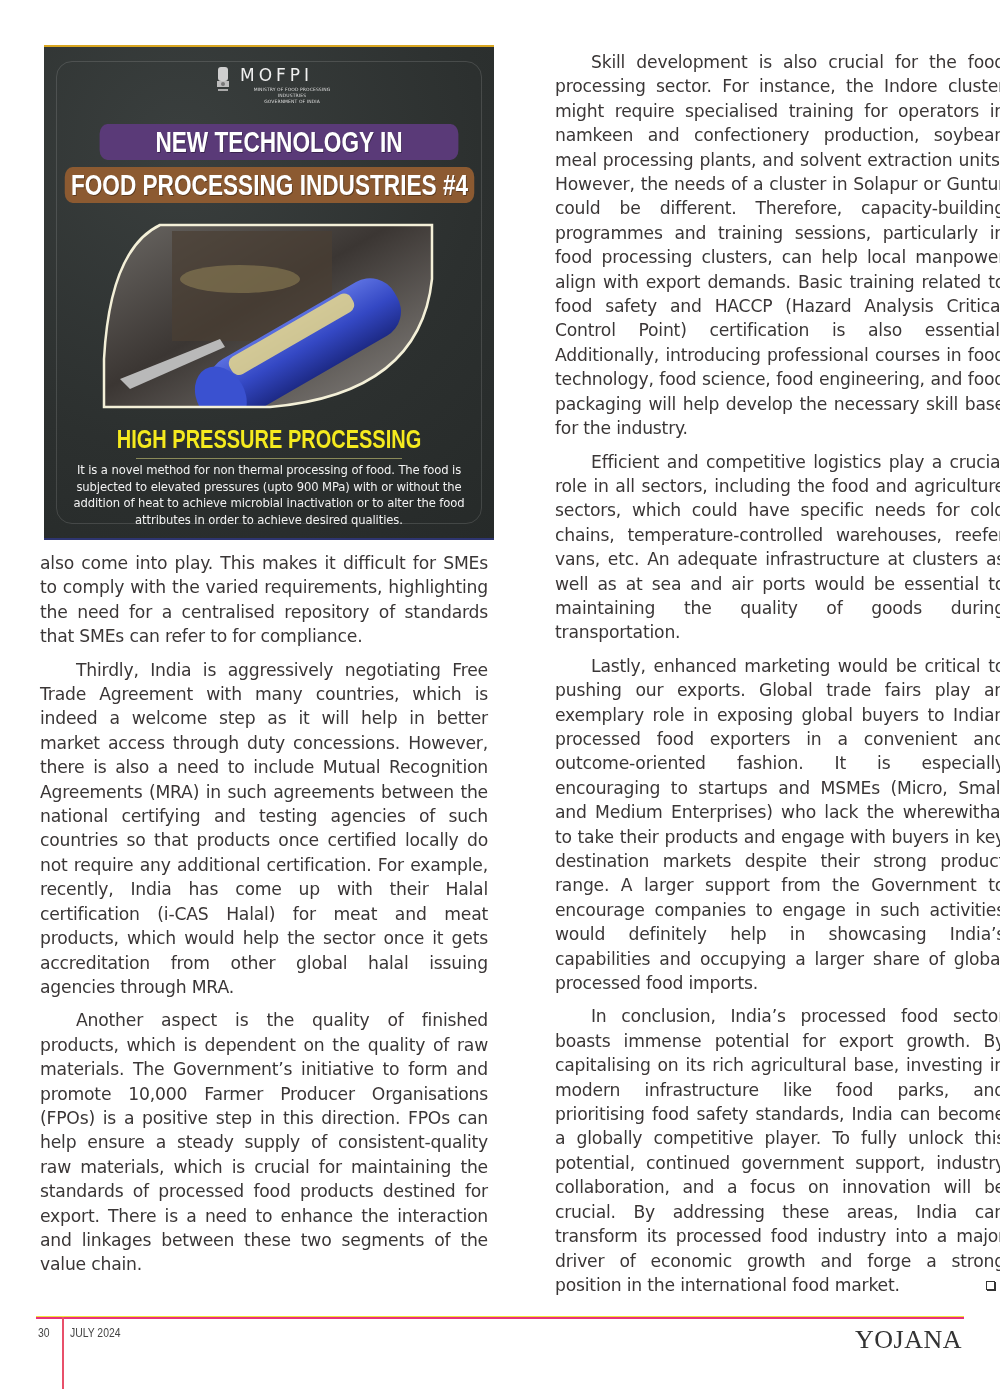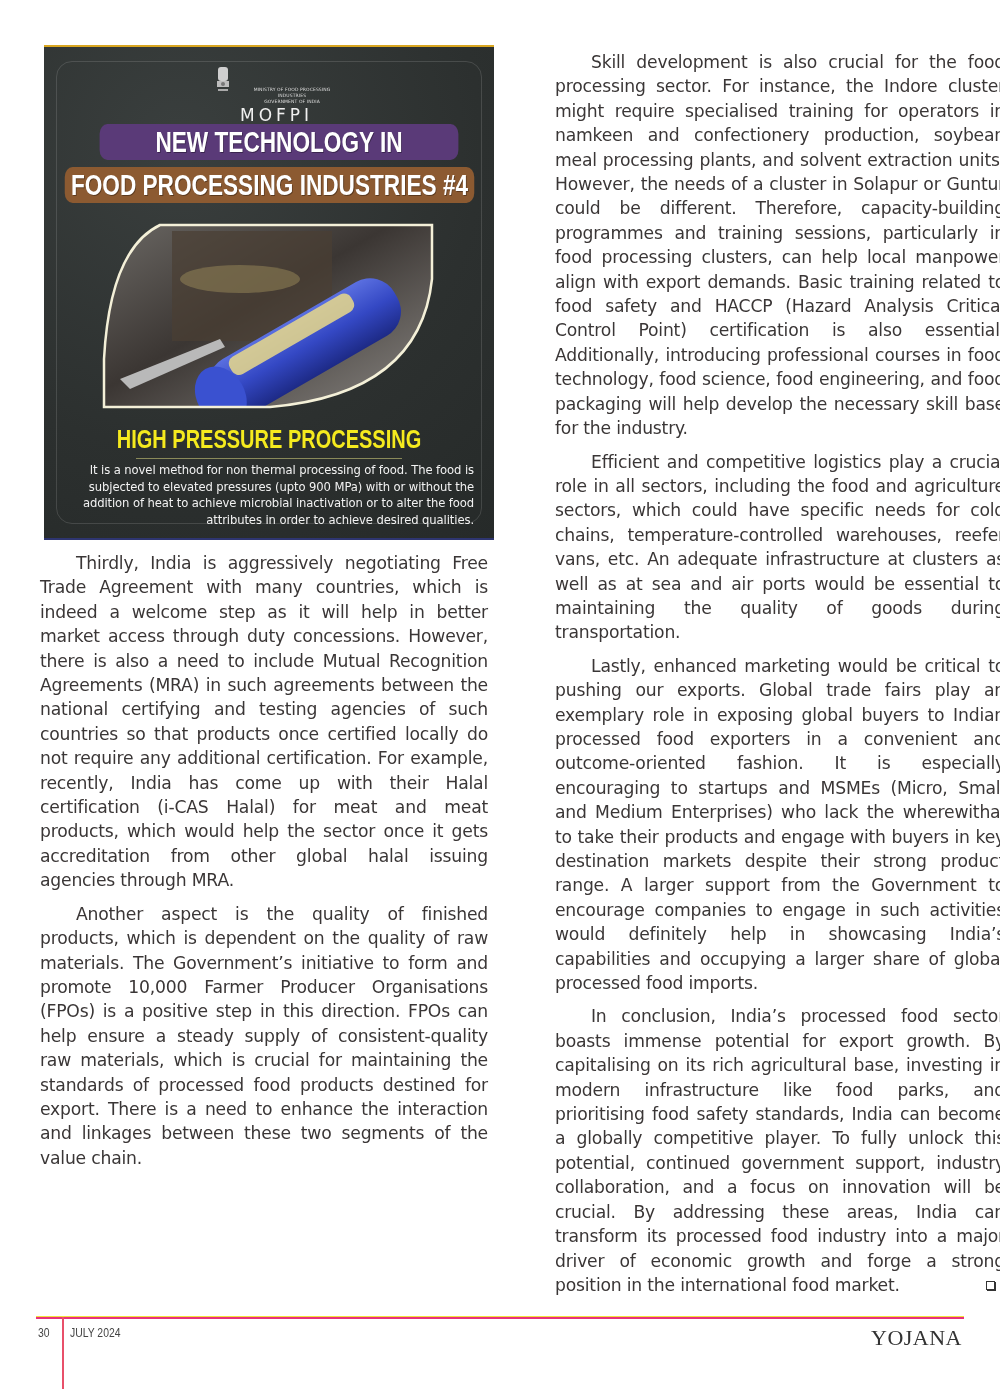--- a/index.html
+++ b/index.html
@@ -24,21 +24,21 @@
     background-image: radial-gradient(circle at 30% 20%, #3a3f3e 0%, #2c302f 60%, #262a29 100%);
   }
   .panel-inner {
     position: absolute; left: 12px; top: 14px; right: 12px; bottom: 14px;
     border: 1px solid rgba(200,200,200,0.18); border-radius: 16px;
   }
   .logo { position: absolute; left: 170px; top: 18px; width: 130px; height: 40px; }
   .emblem { position: absolute; left: 0; top: 0; width: 18px; height: 30px; }
   .mofpi {
     position: absolute; left: 26px; top: 0; font-family: "DejaVu Sans", sans-serif;
-    color: #f0f0f0; font-size: 17px; letter-spacing: 4px; font-weight: normal; margin-top: 40px;
+    color: #f0f0f0; font-size: 17px; letter-spacing: 4px; font-weight: normal;
   }
   .mofpi-sub {
     position: absolute; left: 26px; top: 22px; width: 104px; color: #ddd;
     font-size: 4.5px; line-height: 6px; text-align: center; letter-spacing: 0.1px;
   }
   .title-pill {
     position: absolute; border-radius: 10px; color: #ffffff; text-align: center;
     font-family: "Liberation Sans", sans-serif; font-weight: bold;
     transform: scaleX(0.78); transform-origin: center; white-space: nowrap;
     text-shadow: 1px 1px 0 rgba(0,0,0,0.35);
@@ -56,41 +56,41 @@
   }
   .hpp-title {
     position: absolute; left: 0; right: 0; top: 378px; text-align: center;
     color: #f5ea1e; font-family: "Liberation Sans", sans-serif; font-weight: bold;
     font-size: 25px; transform: scaleX(0.8); transform-origin: center; white-space: nowrap;
   }
   .hpp-rule {
     position: absolute; left: 92px; right: 92px; top: 411px; height: 1px; background: #8a8a5a;
   }
   .hpp-desc {
-    position: absolute; left: 20px; right: 20px; top: 415px; text-align: right;
+    position: absolute; left: 20px; right: 20px; top: 415px; text-align: center;
     color: #f2f2f2; font-size: 11.6px; line-height: 16.5px; letter-spacing: -0.1px;
   }
 
   
   .footer-rule {
     position: absolute; left: 36px; top: 1316px; width: 928px; height: 3px;
     background: linear-gradient(#f2e23a 0 1px, #e8307a 1px 3px);
   }
   .footer-vrule { position: absolute; left: 62px; top: 1317px; width: 2px; height: 72px; background: #e8506a; }
   .page-num {
     position: absolute; left: 38px; top: 1325px; font-family: "Liberation Sans", sans-serif;
     font-size: 13px; color: #444; transform: scaleX(0.8); transform-origin: left;
   }
   .issue-date {
     position: absolute; left: 70px; top: 1325px; font-family: "Liberation Sans", sans-serif;
     font-size: 13px; color: #444; transform: scaleX(0.8); transform-origin: left; white-space: nowrap;
   }
   .mag-name {
     position: absolute; right: 38px; top: 1325px; font-family: "Liberation Serif", serif;
-    font-size: 22px; color: #333; letter-spacing: 0.5px;
+    font-size: 26px; color: #333; letter-spacing: 0.5px;
   }
   .end-mark {
     display: inline-block; width: 9px; height: 9px; border: 1.5px solid #333; box-sizing: border-box;
     float: right; margin-top: 8px; margin-right: 10px; box-shadow: 1px 1px 0 #333;
   }
 </style>
 </head>
 <body>
 
 <div class="panel">
@@ -143,20 +143,21 @@
     </g>
     <path d="M 60 6 L 332 6 L 332 60 Q 320 175 170 188 L 4 188 L 4 140 Q 10 30 60 6 Z" fill="none" stroke="#f4f0d8" stroke-width="2.5"></path>
   </svg>
 
   <div class="hpp-title">HIGH PRESSURE PROCESSING</div>
   <div class="hpp-rule"></div>
   <div class="hpp-desc">It is a novel method for non thermal processing of food. The food is subjected to elevated pressures (upto 900 MPa) with or without the addition of heat to achieve microbial inactivation or to alter the food attributes in order to achieve desired qualities.</div>
 </div>
 
 <div class="col" id="col-left-text">
+  <p class="noindent">also come into play. This makes it difficult for SMEs to comply with the varied requirements, highlighting the need for a centralised repository of standards that SMEs can refer to for compliance.</p>
   <p>Thirdly, India is aggressively negotiating  Free Trade Agreement with many countries, which is indeed a welcome step as it will help in better market access through duty concessions. However, there is also a need to include Mutual Recognition Agreements (MRA) in such agreements between the national certifying and testing agencies of such countries so that products once certified locally do not require any additional certification. For example, recently, India has come up with their Halal certification (i-CAS Halal) for meat and meat products, which would help the sector once it gets accreditation from other global halal issuing agencies through MRA.</p>
   <p>Another aspect is the quality of finished products, which is dependent on the quality of raw materials. The Government’s initiative to form and promote 10,000 Farmer Producer Organisations (FPOs) is a positive step in this direction. FPOs can help ensure a steady supply of consistent-quality raw materials, which is crucial for maintaining the standards of processed food products destined for export. There is a need to enhance the interaction and linkages between these two segments of the value chain.</p>
 </div>
 
 <div class="col" id="col-right">
   <p>Skill development is also crucial for the food processing sector. For instance, the Indore cluster might require specialised training for operators in namkeen and confectionery production, soybean meal processing plants, and solvent extraction units. However, the needs of a cluster in Solapur or Guntur could be different. Therefore, capacity-building programmes and training sessions, particularly in food processing clusters, can help local manpower align with export demands. Basic training related to food safety and HACCP (Hazard Analysis Critical Control Point) certification is also essential. Additionally, introducing professional courses in food technology, food science, food engineering, and food packaging will help develop the necessary skill base for the industry.</p>
   <p>Efficient and competitive logistics play a crucial role in all sectors, including the food and agriculture sectors, which could have specific needs for cold chains, temperature-controlled warehouses, reefer vans, etc. An adequate infrastructure at clusters as well as at sea and air ports would be essential to maintaining the quality of goods during transportation.</p>
   <p>Lastly, enhanced marketing would be critical to pushing our exports. Global trade fairs play an exemplary role in exposing global buyers to Indian processed food exporters in a convenient and outcome-oriented fashion. It is especially encouraging to startups and MSMEs (Micro, Small and Medium Enterprises) who lack the wherewithal to take their products and engage with buyers in key destination markets despite their strong product range. A larger support from the Government to encourage companies to engage in such activities would definitely help in showcasing India’s capabilities and occupying a larger share of global processed food imports.</p>
   <p><span>In conclusion, India’s processed food sector boasts immense potential for export growth. By capitalising on its rich agricultural base, investing in modern infrastructure like food parks, and prioritising food safety standards, India can become a globally competitive player. To fully unlock this potential, continued government support, industry collaboration, and a focus on innovation will be crucial. By addressing these areas, India can transform its processed food industry into a major driver of economic growth and forge a strong position in the international food market.</span><span class="end-mark"></span></p>
 </div>

